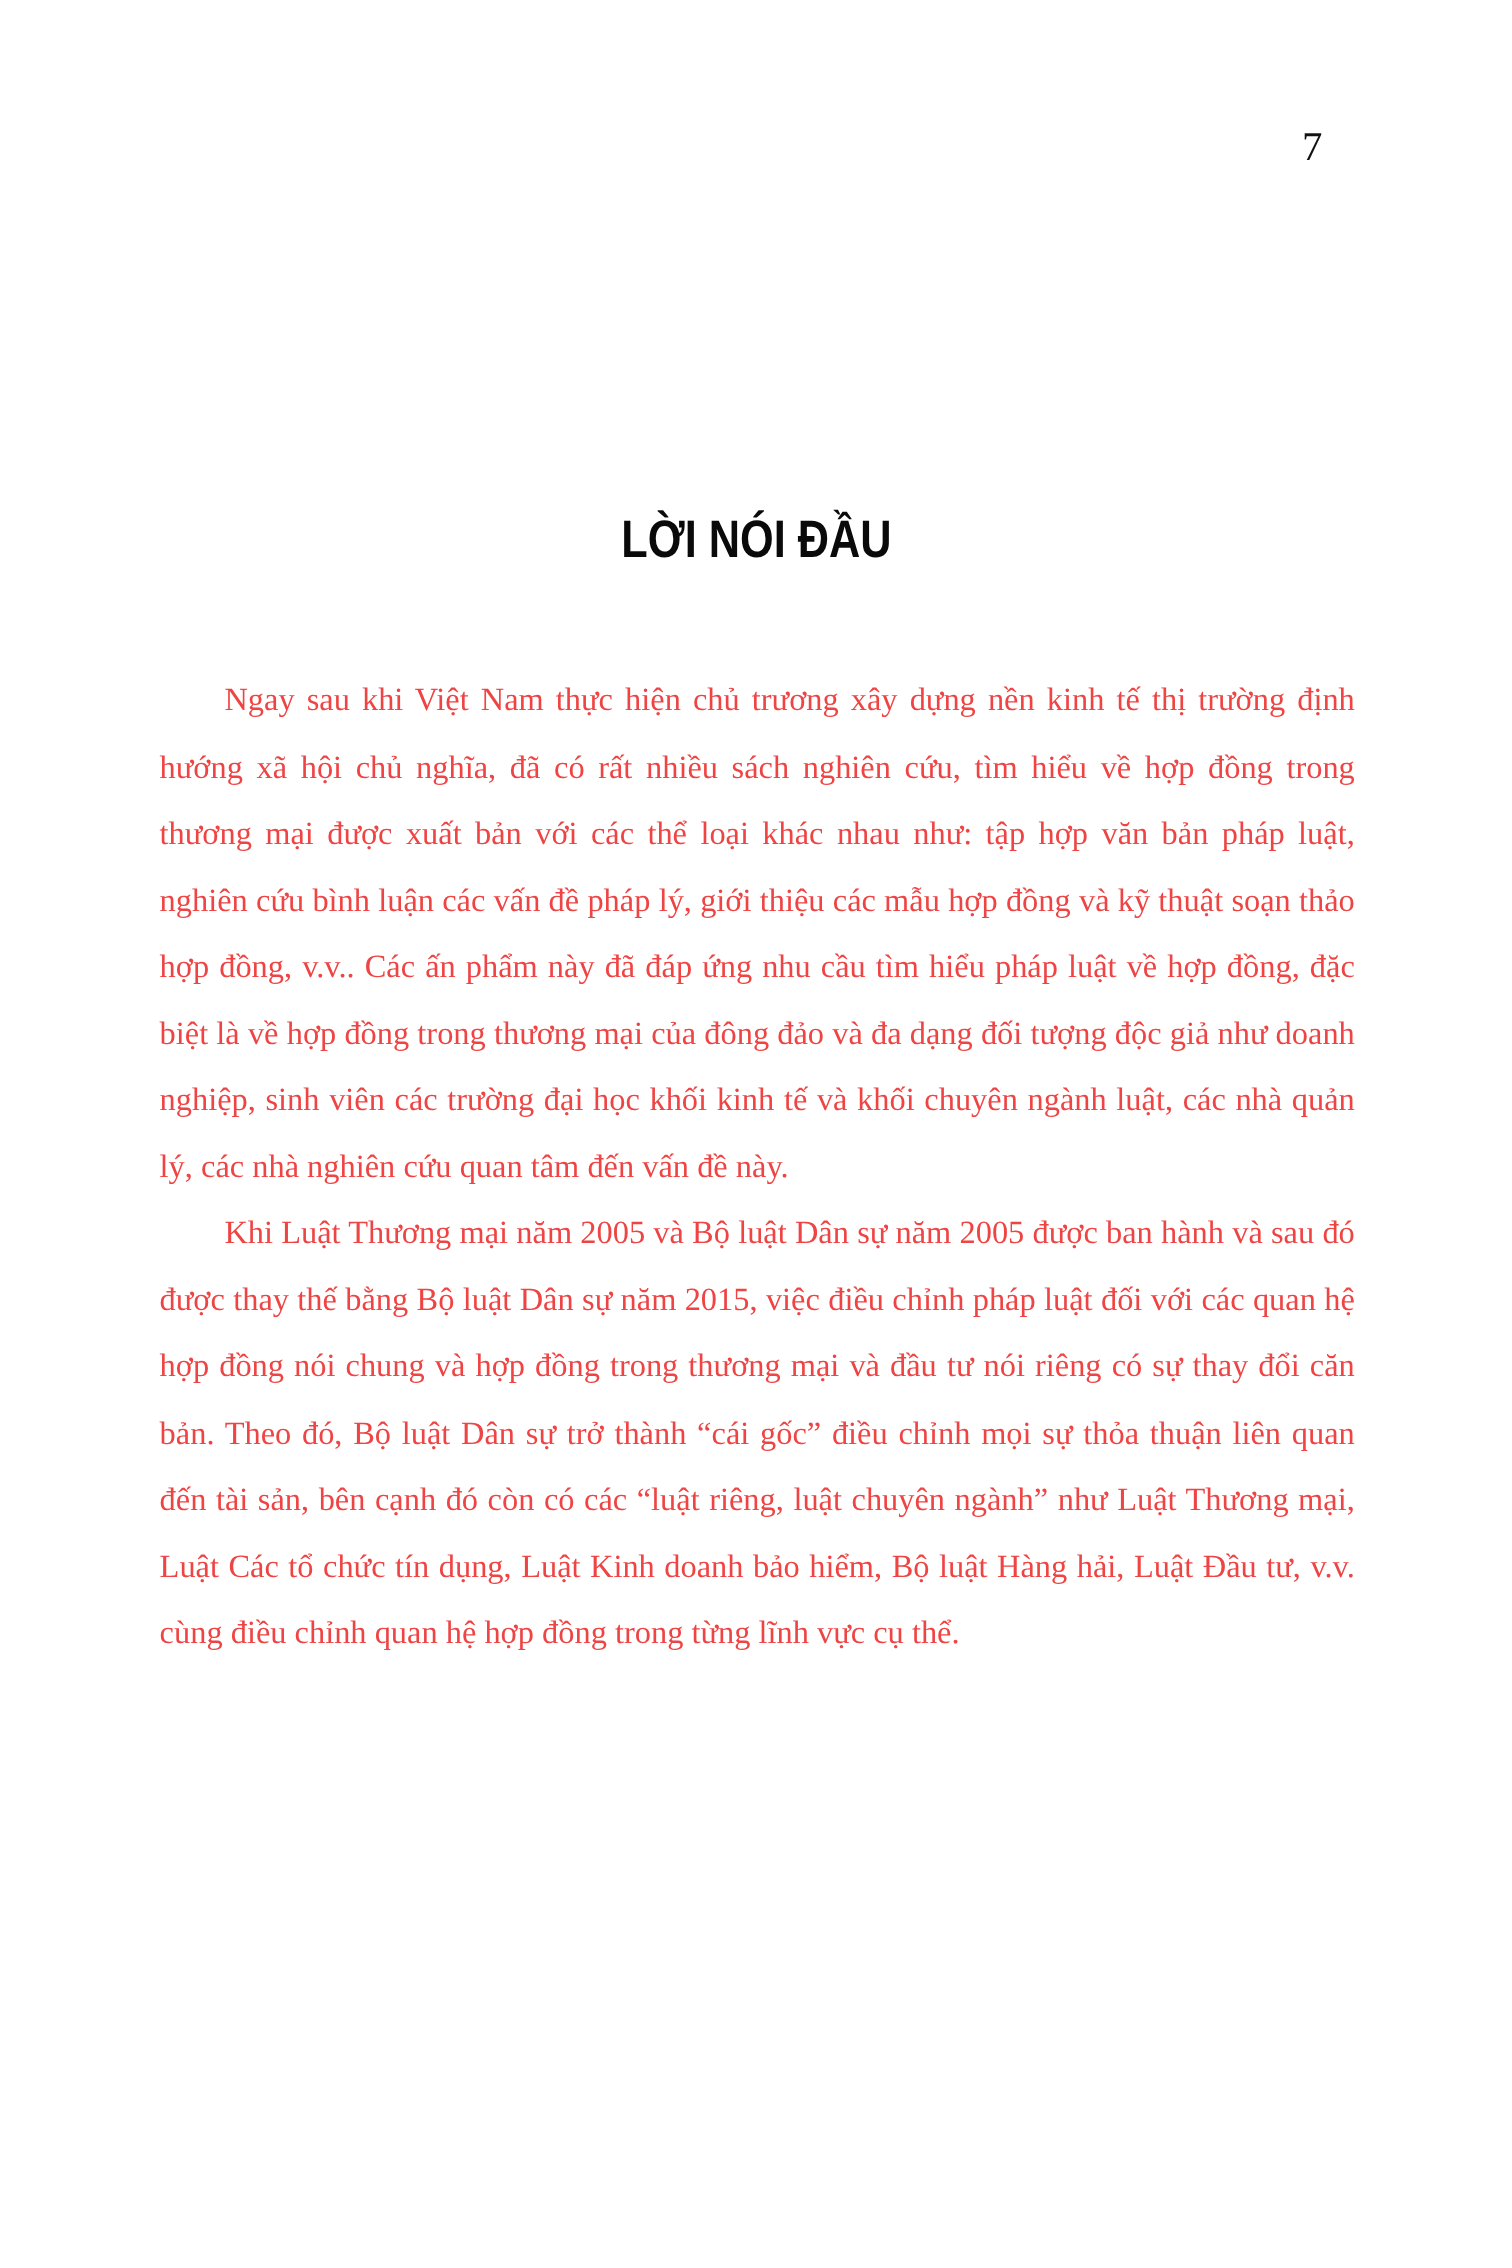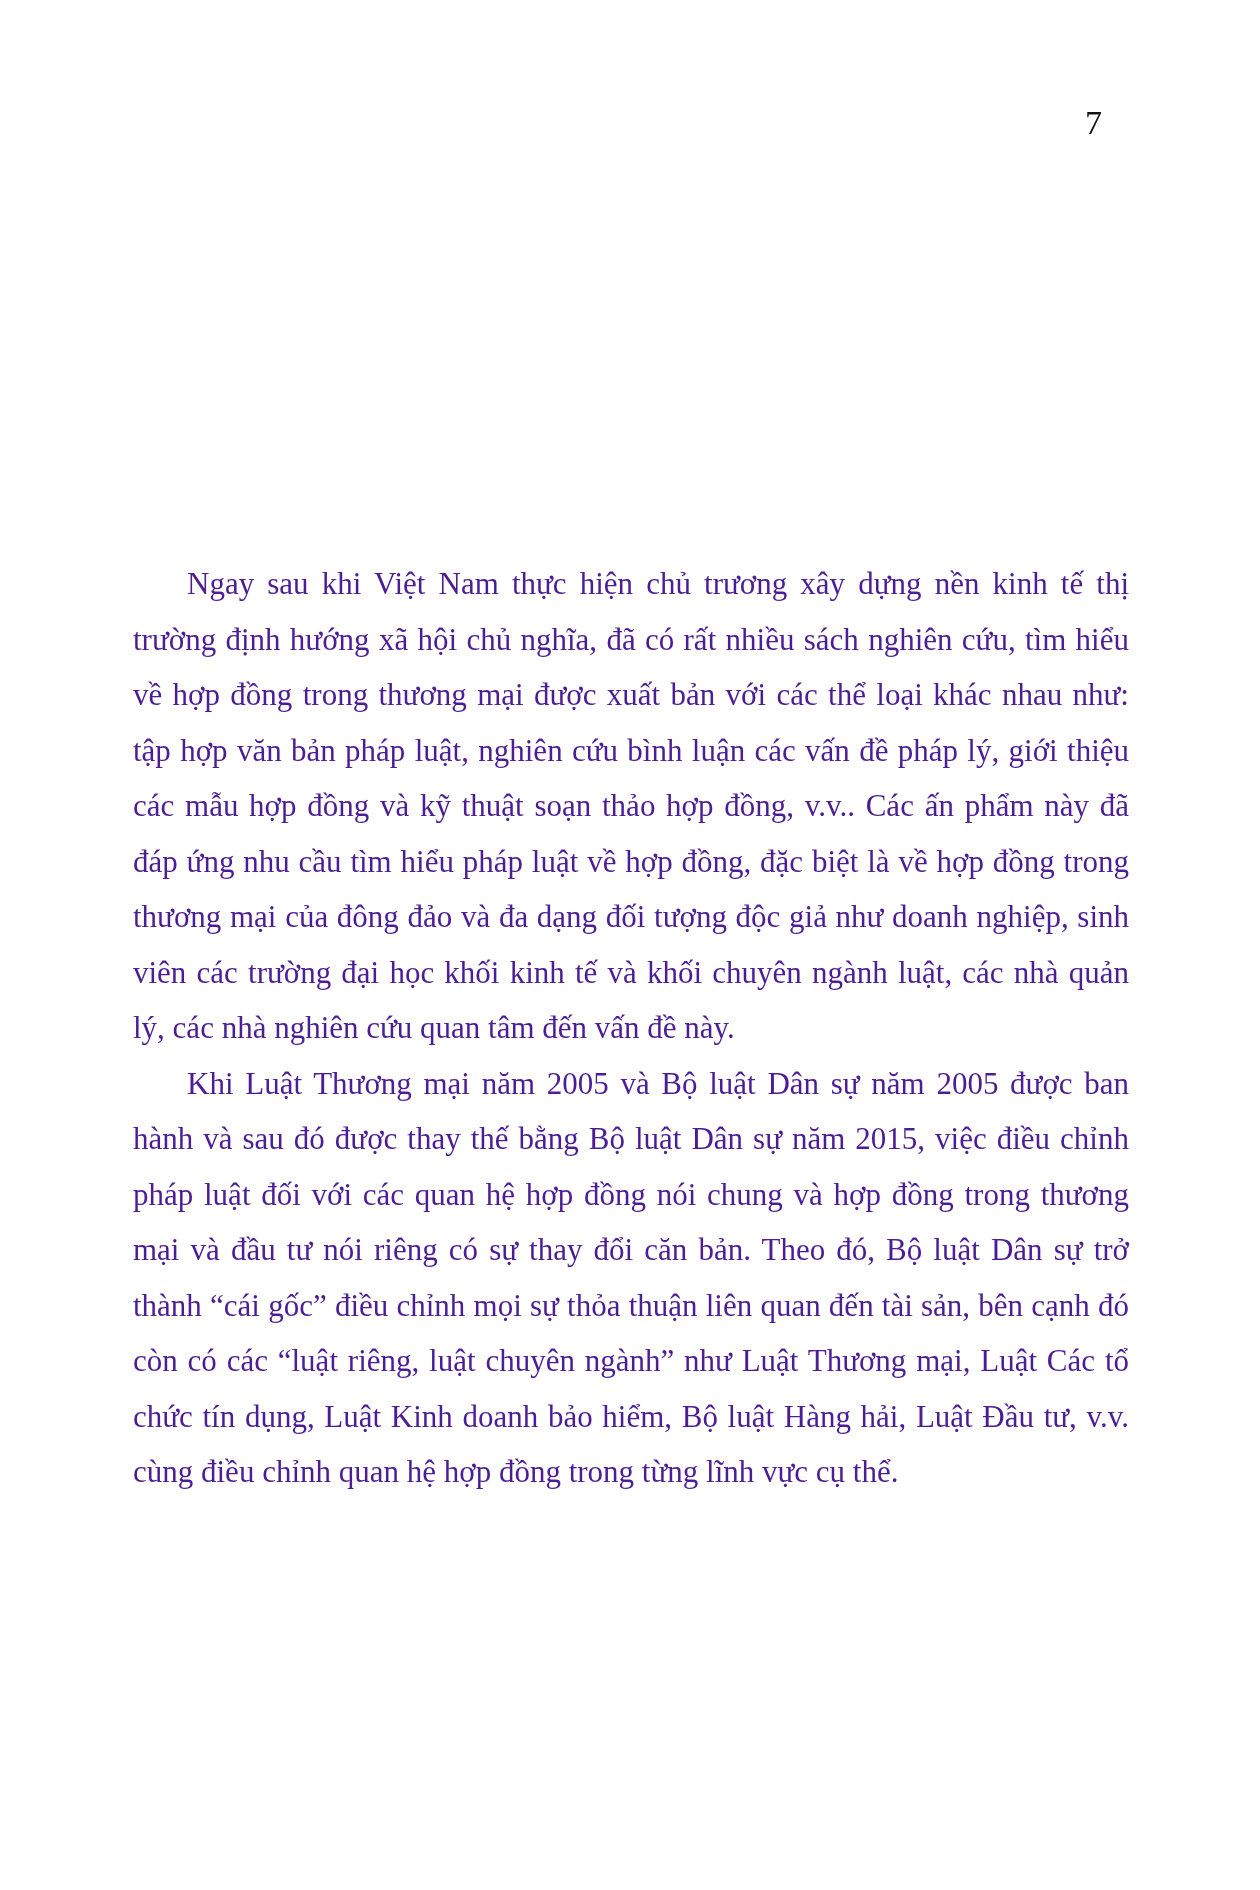--- a/index.html
+++ b/index.html
@@ -41,37 +41,40 @@
     transform: scaleX(0.82);
     transform-origin: center;
     color: #0a0a0a;
     white-space: nowrap;
   }
   .body-text {
     position: absolute;
     top: 556px;
     left: 133px;
     width: 996px;
-    font-size: 31px;
+    font-size: 27px;
     line-height: 55.5px;
     text-align: justify;
-    color: #4c1d95;
+    color: #ef4444;
   }
   .body-text p {
     margin: 0;
     padding: 0;
     text-indent: 54px;
   }
 </style>
 </head>
 <body>
 
 <div class="page">
 
   <div class="page-number">7</div>
 
+  <div class="title-wrap">
+    <span class="title">LỜI NÓI ĐẦU</span>
+  </div>
 
   <div class="body-text">
     <p>Ngay sau khi Việt Nam thực hiện chủ trương xây dựng nền kinh tế thị trường định hướng xã hội chủ nghĩa, đã có rất nhiều sách nghiên cứu, tìm hiểu về hợp đồng trong thương mại được xuất bản với các thể loại khác nhau như: tập hợp văn bản pháp luật, nghiên cứu bình luận các vấn đề pháp lý, giới thiệu các mẫu hợp đồng và kỹ thuật soạn thảo hợp đồng, v.v.. Các ấn phẩm này đã đáp ứng nhu cầu tìm hiểu pháp luật về hợp đồng, đặc biệt là về hợp đồng trong thương mại của đông đảo và đa dạng đối tượng độc giả như doanh nghiệp, sinh viên các trường đại học khối kinh tế và khối chuyên ngành luật, các nhà quản lý, các nhà nghiên cứu quan tâm đến vấn đề này.</p>
     <p>Khi Luật Thương mại năm 2005 và Bộ luật Dân sự năm 2005 được ban hành và sau đó được thay thế bằng Bộ luật Dân sự năm 2015, việc điều chỉnh pháp luật đối với các quan hệ hợp đồng nói chung và hợp đồng trong thương mại và đầu tư nói riêng có sự thay đổi căn bản. Theo đó, Bộ luật Dân sự trở thành “cái gốc” điều chỉnh mọi sự thỏa thuận liên quan đến tài sản, bên cạnh đó còn có các “luật riêng, luật chuyên ngành” như Luật Thương mại, Luật Các tổ chức tín dụng, Luật Kinh doanh bảo hiểm, Bộ luật Hàng hải, Luật Đầu tư, v.v. cùng điều chỉnh quan hệ hợp đồng trong từng lĩnh vực cụ thể.</p>
   </div>
 
 </div>
 
 </body></html>

